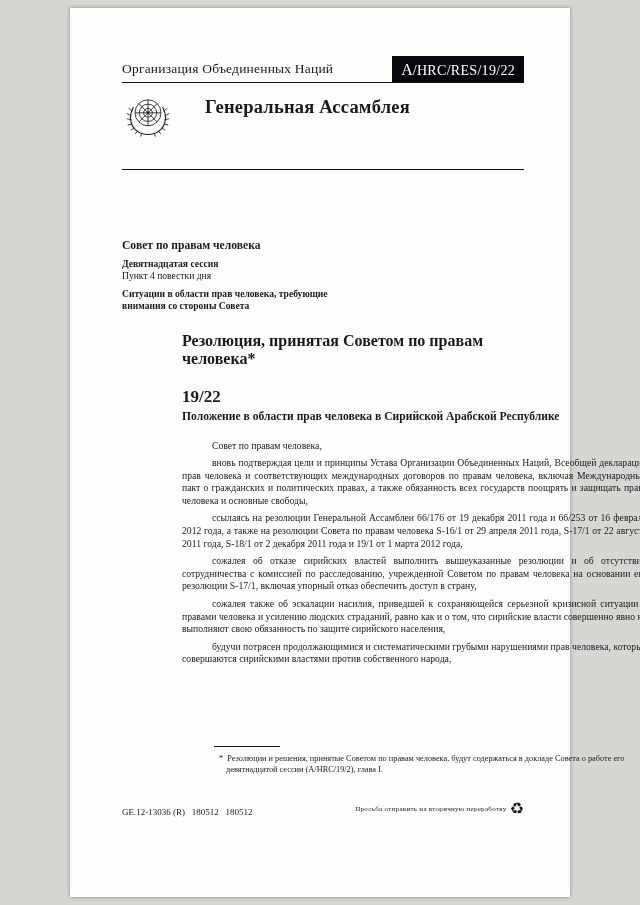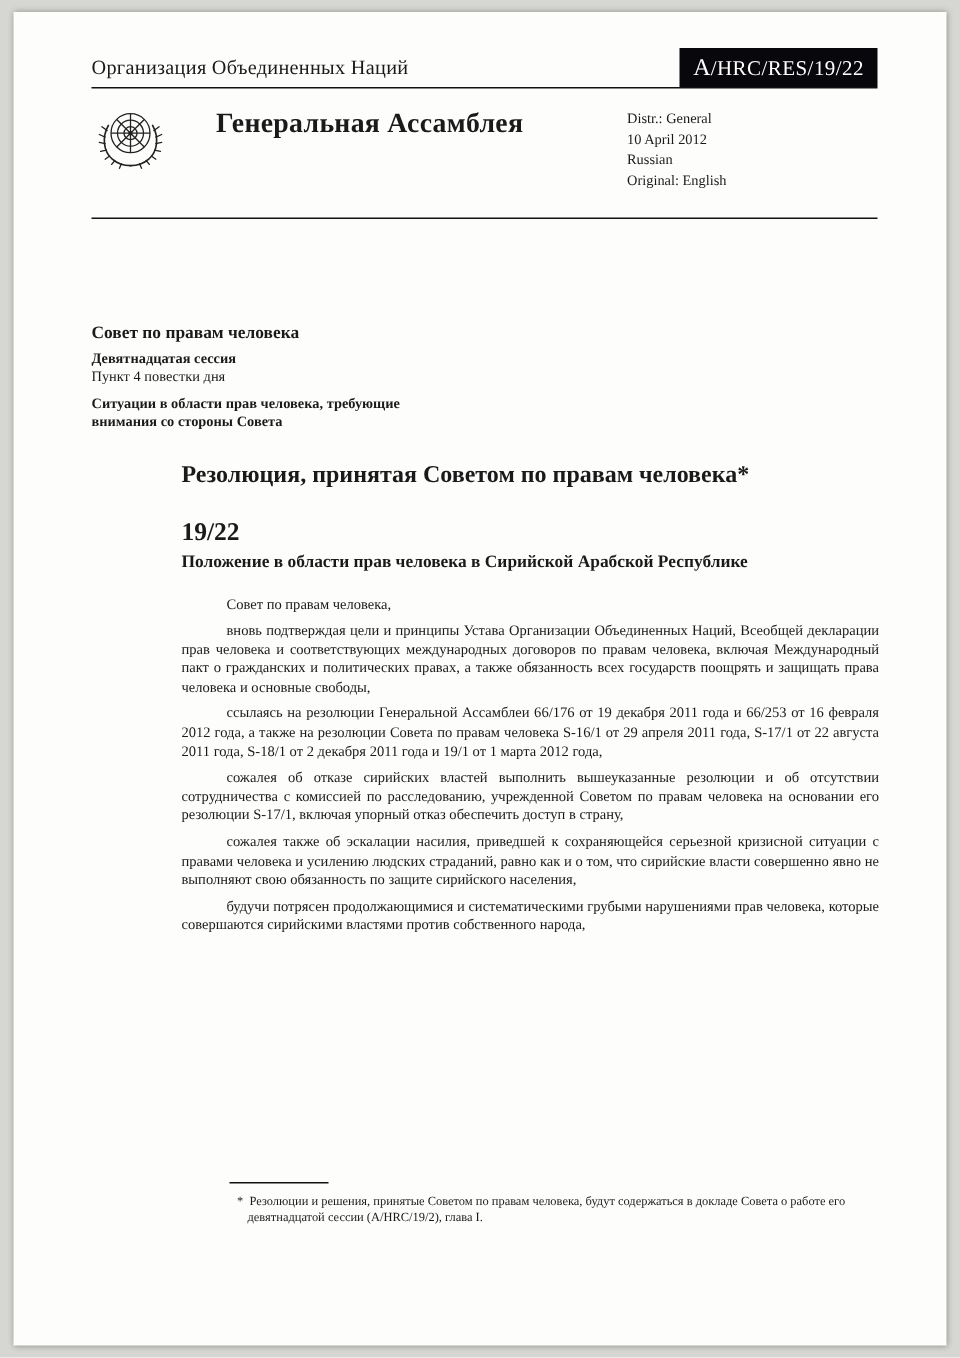--- a/index.html
+++ b/index.html
@@ -3,23 +3,23 @@
 <meta charset="utf-8">
 <style>
   * { margin:0; padding:0; box-sizing:border-box; }
   html,body { width:640px; height:905px; overflow:hidden; }
   body {
     background:#d6d6d2;
     font-family:"Liberation Serif","DejaVu Serif",serif;
     color:#1a1a1a;
   }
   .page {
-    width:622px; height:889px; margin:8px auto;
+    width:500px; height:889px; margin:8px auto;
     background:#fdfdfc;
-    padding:24px 46px 80px 52px;
+    padding:48px 46px 80px 52px;
     display:flex; flex-direction:column;
     box-shadow:0 0 4px rgba(0,0,0,.35);
   }
   
   .header-row { display:flex; justify-content:space-between; align-items:flex-end; }
   .org-name { font-size:13.5px; padding-bottom:5px; letter-spacing:.2px; }
   .doc-symbol-box {
     background:#08080c; color:#fff;
     padding:5px 9px 3px 9px; min-width:106px;
     display:flex; align-items:baseline; justify-content:flex-start;
@@ -103,26 +103,20 @@
           <line x1="49.5" y1="27" x2="54" y2="25"></line>
           <line x1="49.5" y1="32" x2="54" y2="31"></line>
           <line x1="48.5" y1="37" x2="53" y2="38"></line>
           <line x1="46" y1="41.5" x2="49.5" y2="44"></line>
           <line x1="42" y1="45" x2="44.5" y2="48"></line>
           <line x1="37" y1="47.5" x2="38.5" y2="51"></line>
         </g>
       </svg>
     </div>
     <h1 class="assembly-title">Генеральная Ассамблея</h1>
-    <div class="distr-block">
-      <div>Distr.: General</div>
-      <div>10 April 2012</div>
-      <div>Russian</div>
-      <div>Original: English</div>
-    </div>
   </div>
   <div class="rule-thin"></div>
 
   <div class="session-block">
     <div class="council-name">Совет по правам человека</div>
     <div class="session-number">Девятнадцатая сессия</div>
     <div class="agenda-item">Пункт 4 повестки дня</div>
     <div class="agenda-title">
       <div>Ситуации в области прав человека, требующие</div>
       <div>внимания со стороны Совета</div>
@@ -142,14 +136,21 @@
     <p class="body-p"><span class="lead">сожалея</span><span> об отказе сирийских властей выполнить вышеуказанные резолюции и об отсутствии сотрудничества с комиссией по расследованию, учрежденной Советом по правам человека на основании его резолюции S-17/1, включая упорный отказ обеспечить доступ в страну,</span></p>
     <p class="body-p"><span class="lead">сожалея также</span><span> об эскалации насилия, приведшей к сохраняющейся серьезной кризисной ситуации с правами человека и усилению людских страданий, равно как и о том, что сирийские власти совершенно явно не выполняют свою обязанность по защите сирийского населения,</span></p>
     <p class="body-p"><span class="lead">будучи потрясен</span><span> продолжающимися и систематическими грубыми нарушениями прав человека, которые совершаются сирийскими властями против собственного народа,</span></p>
   </div>
 
   <div class="footnote-area">
     <div class="footnote-rule"></div>
     <p class="footnote"><span>*</span>&nbsp;&nbsp;<span>Резолюции и решения, принятые Советом по правам человека, будут содержаться в докладе Совета о работе его девятнадцатой сессии (A/HRC/19/2), глава I.</span></p>
   </div>
 
+  <div class="footer-row">
+    <div class="ge-number">GE.12-13036 (R)   180512   180512</div>
+    <div class="recycle-wrap">
+      <span class="recycle-text">Просьба отправить на вторичную переработку</span>
+      <span class="recycle-icon">♻</span>
+    </div>
+  </div>
 
 </div>
 
 </body></html>

